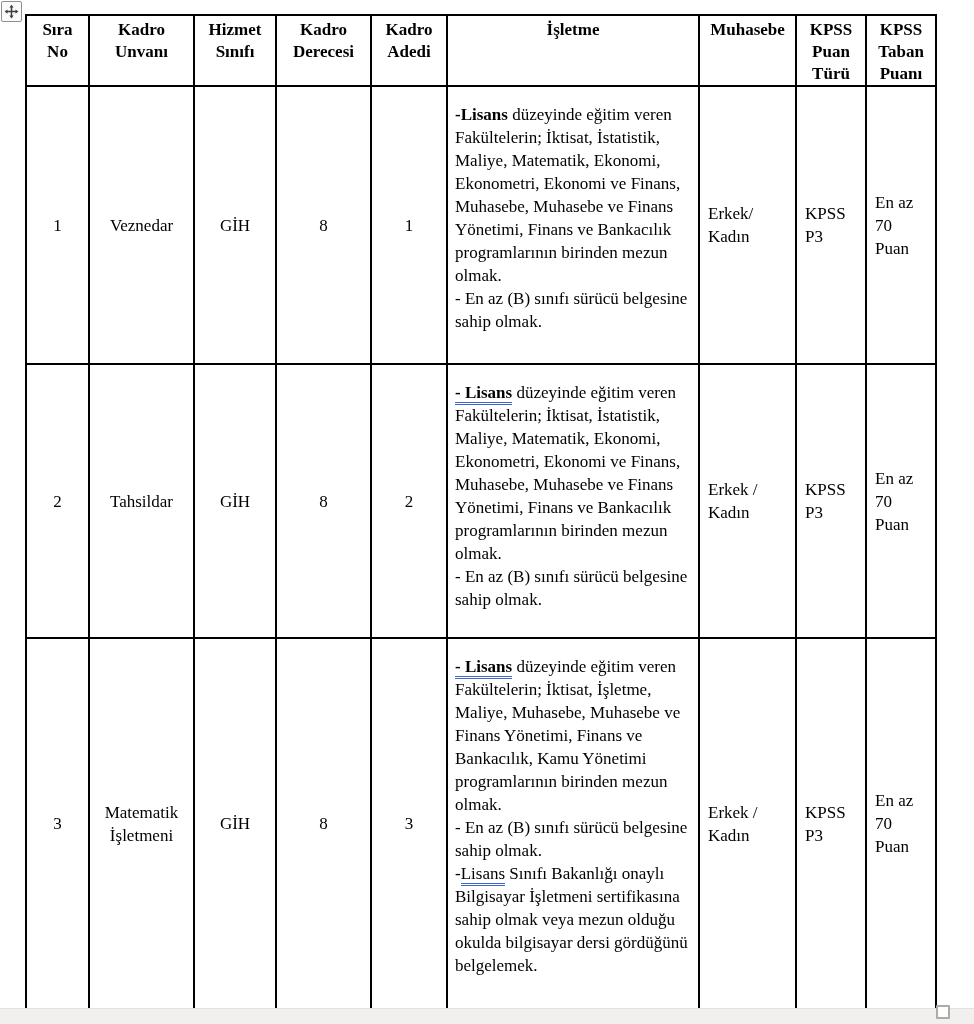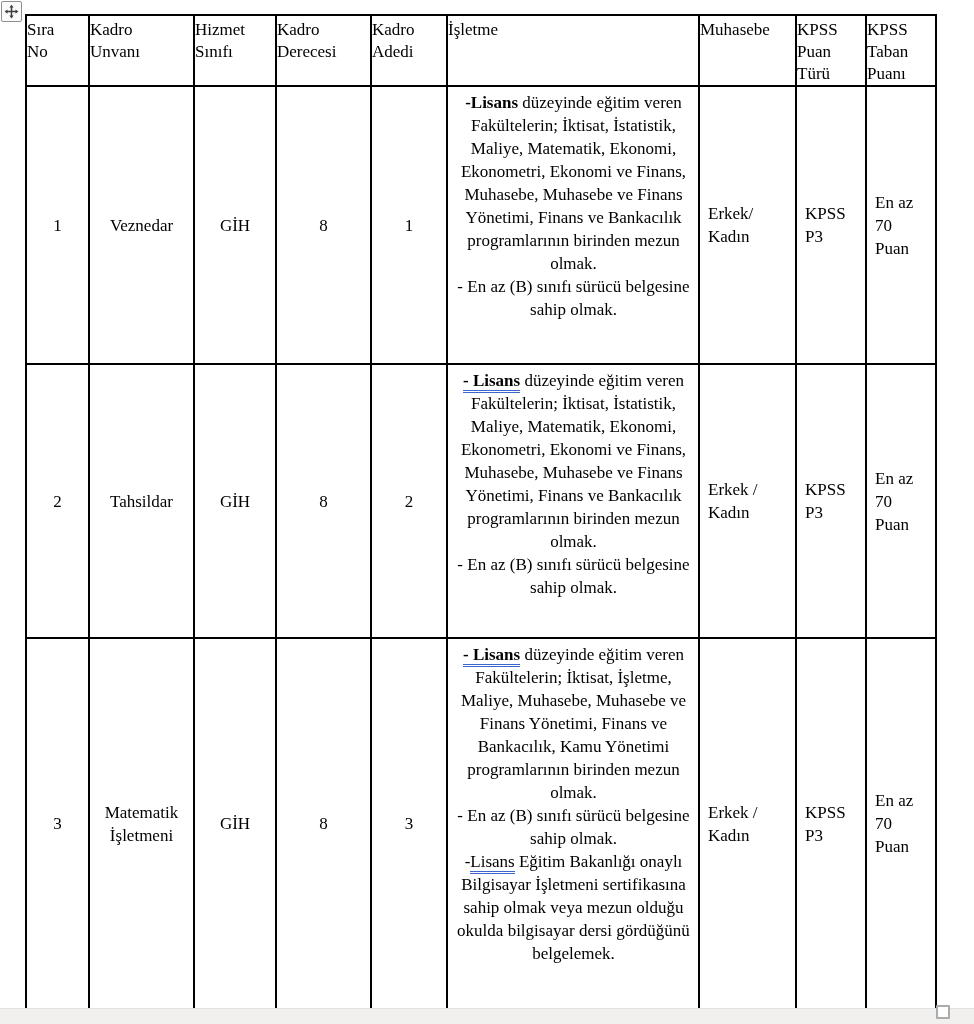--- a/index.html
+++ b/index.html
@@ -27,40 +27,40 @@
     position:absolute; left:25px; top:14px;
     width:910px;
     border-collapse:collapse;
     table-layout:fixed;
   }
   .doc th, .doc td {
     border:2px solid var(--border, #000);
     overflow:hidden;
   }
   .doc th {
-    font-weight:normal;
+    font-weight:bold;
     font-size:17px;
     line-height:22px;
-    text-align:left;
+    text-align:center;
     vertical-align:top;
     padding-top:3px;
     white-space:pre-line;
   }
   .doc td {
     font-size:17px;
     line-height:23px;
   }
   td.num {
     text-align:center;
     vertical-align:middle;
   }
   td.nitelik {
     vertical-align:top;
-    text-align:center;
-    padding:4px 6px 0 7px;
+    text-align:left;
+    padding:16px 6px 0 7px;
   }
   td.side {
     vertical-align:middle;
     text-align:left;
     padding-left:8px;
     padding-right:3px;
     white-space:pre-line;
   }
   .b { font-weight:bold; }
   .u-blue { border-bottom:3px double var(--grammar-underline, #3b66cc); }
@@ -164,21 +164,21 @@
     </tr>
     <tr style="height:371px">
       <td class="num">3</td>
       <td class="num">Matematik İşletmeni</td>
       <td class="num">GİH</td>
       <td class="num">8</td>
       <td class="num">3</td>
       <td class="nitelik">
         <div><span class="b u-blue">- Lisans</span><span> düzeyinde eğitim veren Fakültelerin; İktisat, İşletme, Maliye, Muhasebe, Muhasebe ve Finans Yönetimi, Finans ve Bankacılık, Kamu Yönetimi programlarının birinden mezun olmak.</span></div>
         <div>- En az (B) sınıfı sürücü belgesine sahip olmak.</div>
-        <div><span>-</span><span class="u-blue">Lisans</span><span> Eğitim Bakanlığı onaylı Bilgisayar İşletmeni sertifikasına sahip olmak veya mezun olduğu okulda bilgisayar dersi gördüğünü belgelemek.</span></div>
+        <div><span>-</span><span class="u-blue">Lisans</span><span> Sınıfı Bakanlığı onaylı Bilgisayar İşletmeni sertifikasına sahip olmak veya mezun olduğu okulda bilgisayar dersi gördüğünü belgelemek.</span></div>
       </td>
       <td class="side">Erkek /
 Kadın</td>
       <td class="side">KPSS
 P3</td>
       <td class="side">En az
 70
 Puan</td>
     </tr>
   </tbody>

